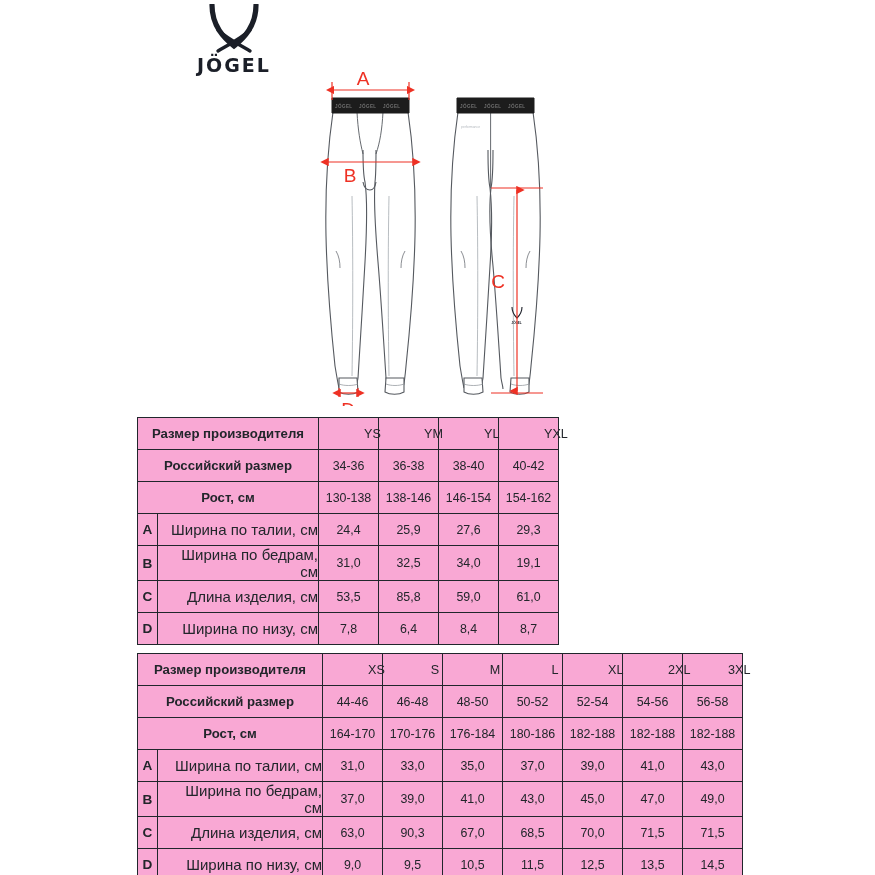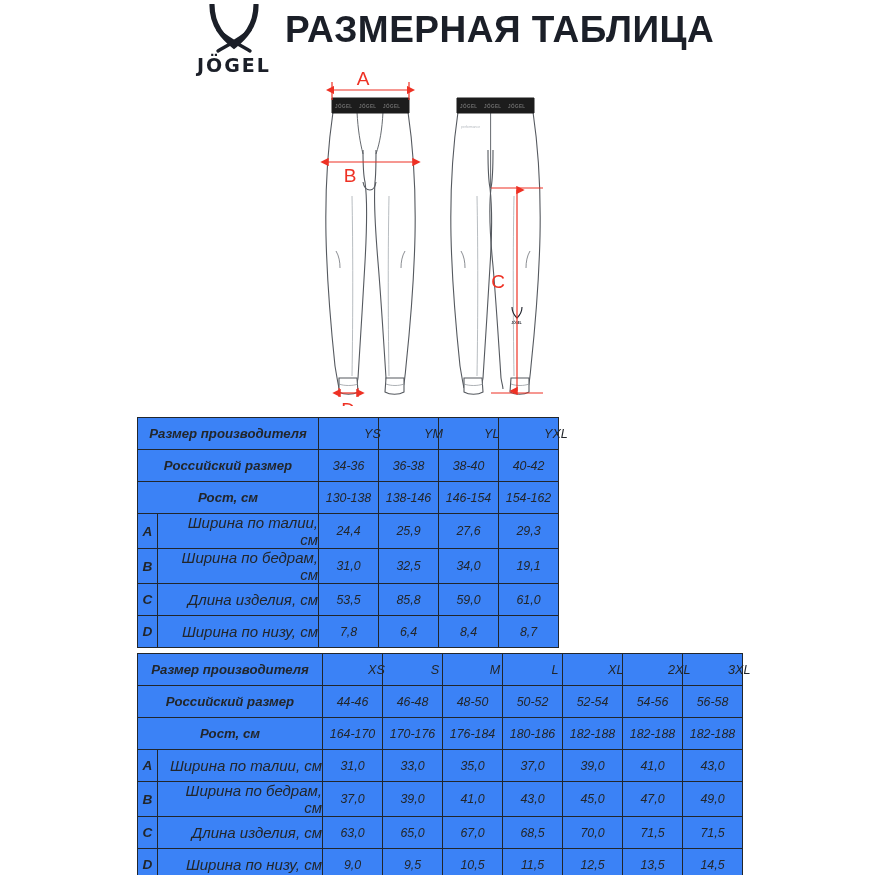--- a/index.html
+++ b/index.html
@@ -71,22 +71,21 @@
     width: 300px;
     height: 340px;
   }
   #illustration svg { display: block; }
 
   
   .size-table {
     position: absolute;
     border-collapse: collapse;
     table-layout: fixed;
-    background: #3b82f6;
-    font-style: italic;
+    background: #f9a8d4;
   }
   .size-table td, .size-table th {
     border: 1.6px solid #21262c;
     padding: 0;
     text-align: center;
     vertical-align: middle;
     font-size: 12.4px;
     font-weight: normal;
     color: #22262b;
     height: 31px;
@@ -129,21 +128,20 @@
     <div class="mark">
       <svg viewBox="0 0 56 50" width="56" height="50" aria-hidden="true">
         <path d="M6 1 C6 22, 18 34, 28 42 C38 34, 50 22, 50 1" fill="none" stroke="#1b1f28" stroke-width="5.2" stroke-linecap="round"></path>
         <path d="M12 26 C20 34, 32 40, 44 47" fill="none" stroke="#1b1f28" stroke-width="3.4" stroke-linecap="round"></path>
         <path d="M44 26 C36 34, 24 40, 12 47" fill="none" stroke="#1b1f28" stroke-width="3.4" stroke-linecap="round"></path>
       </svg>
     </div>
     <div class="wordmark">JÖGEL</div>
   </div>
 
-  <div id="page-title">РАЗМЕРНАЯ ТАБЛИЦА</div>
 </div>
 
 <div id="illustration">
   <svg viewBox="0 0 300 340" width="300" height="340" aria-hidden="true">
     <defs>
       <marker id="ah-l" markerWidth="7" markerHeight="7" refX="6.4" refY="3.5" orient="auto">
         <path d="M7,0 L0,3.5 L7,7 z" fill="#ee3124"></path>
       </marker>
       <marker id="ah-r" markerWidth="7" markerHeight="7" refX="0.6" refY="3.5" orient="auto">
         <path d="M0,0 L7,3.5 L0,7 z" fill="#ee3124"></path>
@@ -390,21 +388,21 @@
         <td class="val">41,0</td>
         <td class="val">43,0</td>
         <td class="val">45,0</td>
         <td class="val">47,0</td>
         <td class="val">49,0</td>
       </tr>
       <tr>
         <td class="letter">C</td>
         <td class="row-name">Длина изделия, см</td>
         <td class="val">63,0</td>
-        <td class="val">65,0</td>
+        <td class="val">90,3</td>
         <td class="val">67,0</td>
         <td class="val">68,5</td>
         <td class="val">70,0</td>
         <td class="val">71,5</td>
         <td class="val">71,5</td>
       </tr>
       <tr>
         <td class="letter">D</td>
         <td class="row-name">Ширина по низу, см</td>
         <td class="val">9,0</td>

